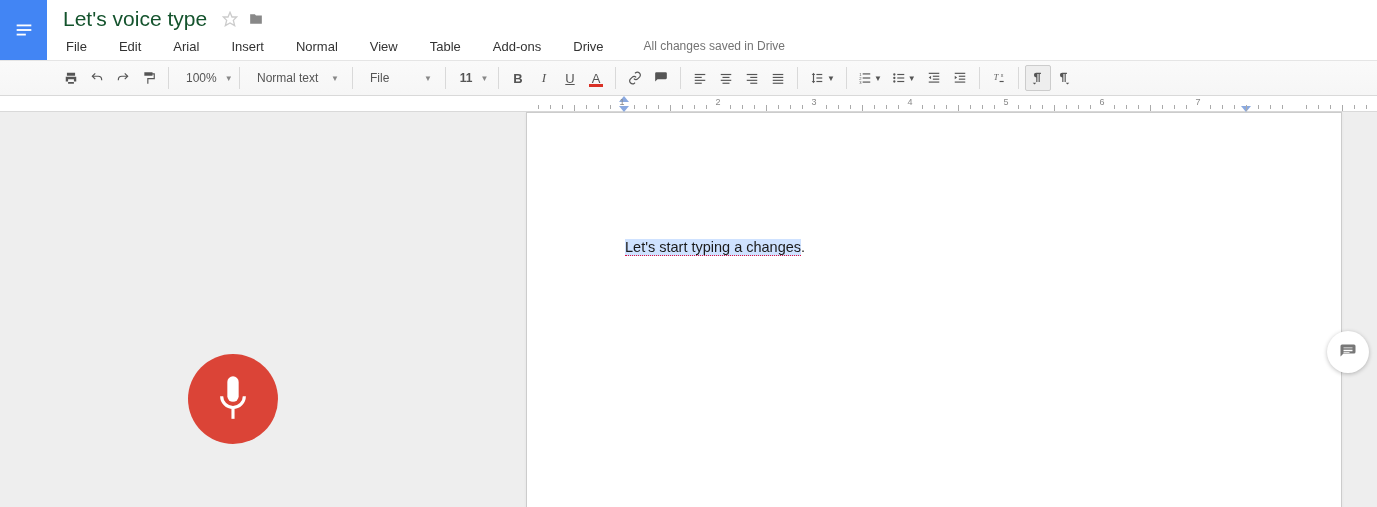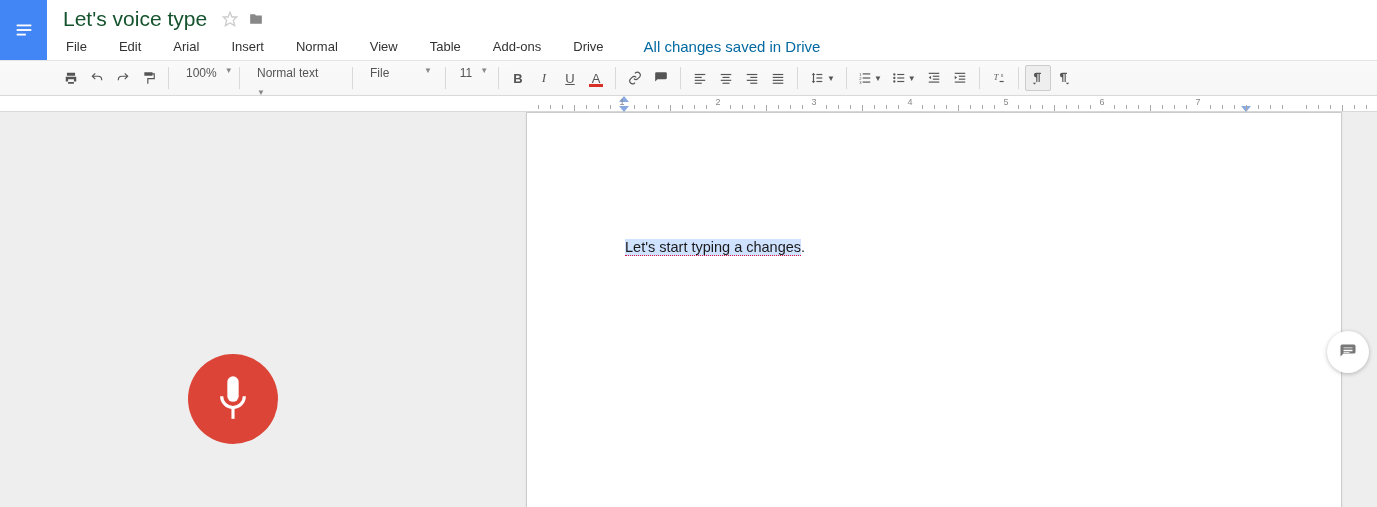--- a/index.html
+++ b/index.html
@@ -52,23 +52,23 @@
     gap: 16px;
     height: 28px;
     font-size: 13px;
     color: #333;
   }
   .menu-item {
     padding: 4px 8px;
     cursor: pointer;
   }
   .save-status {
-    color: #0369a1;
+    color: #737373;
     padding-left: 16px;
-    font-size: 15px;
+    font-size: 12px;
     text-align: center;
   }
   .toolbar {
     height: 36px;
     background: linear-gradient(#fafafa, #f6f6f6);
     border-top: 1px solid #e5e5e5;
     border-bottom: 1px solid #d9d9d9;
     display: flex;
     align-items: center;
     padding-left: 58px;
@@ -89,35 +89,35 @@
   }
   .tsep {
     width: 1px;
     height: 22px;
     background: #d9d9d9;
     margin: 0 6px;
   }
   .tdrop {
     height: 26px;
     display: inline-flex;
-    align-items: flex-start;
+    align-items: center;
     justify-content: space-between;
     color: #555;
     cursor: pointer;
     padding: 0 6px 0 10px;
     border: 1px solid transparent;
     border-radius: 2px;
     gap: 8px;
     font-size: 12px;
   }
   .tdrop .caret { font-size: 8px; color: #888; }
   .wzoom { width: 58px; }
-  .wstyle { width: 100px; flex-direction: column; }
+  .wstyle { width: 100px; }
   .wfont { width: 80px; }
-  .wsize { width: 40px; justify-content: center; }
+  .wsize { width: 40px; justify-content: center; font-weight: bold; }
   .text-color-btn {
     position: relative;
     flex-direction: column;
     gap: 0;
   }
   .text-color-underline {
     position: absolute;
     bottom: 3px;
     left: 5px; right: 5px;
     height: 3px;

